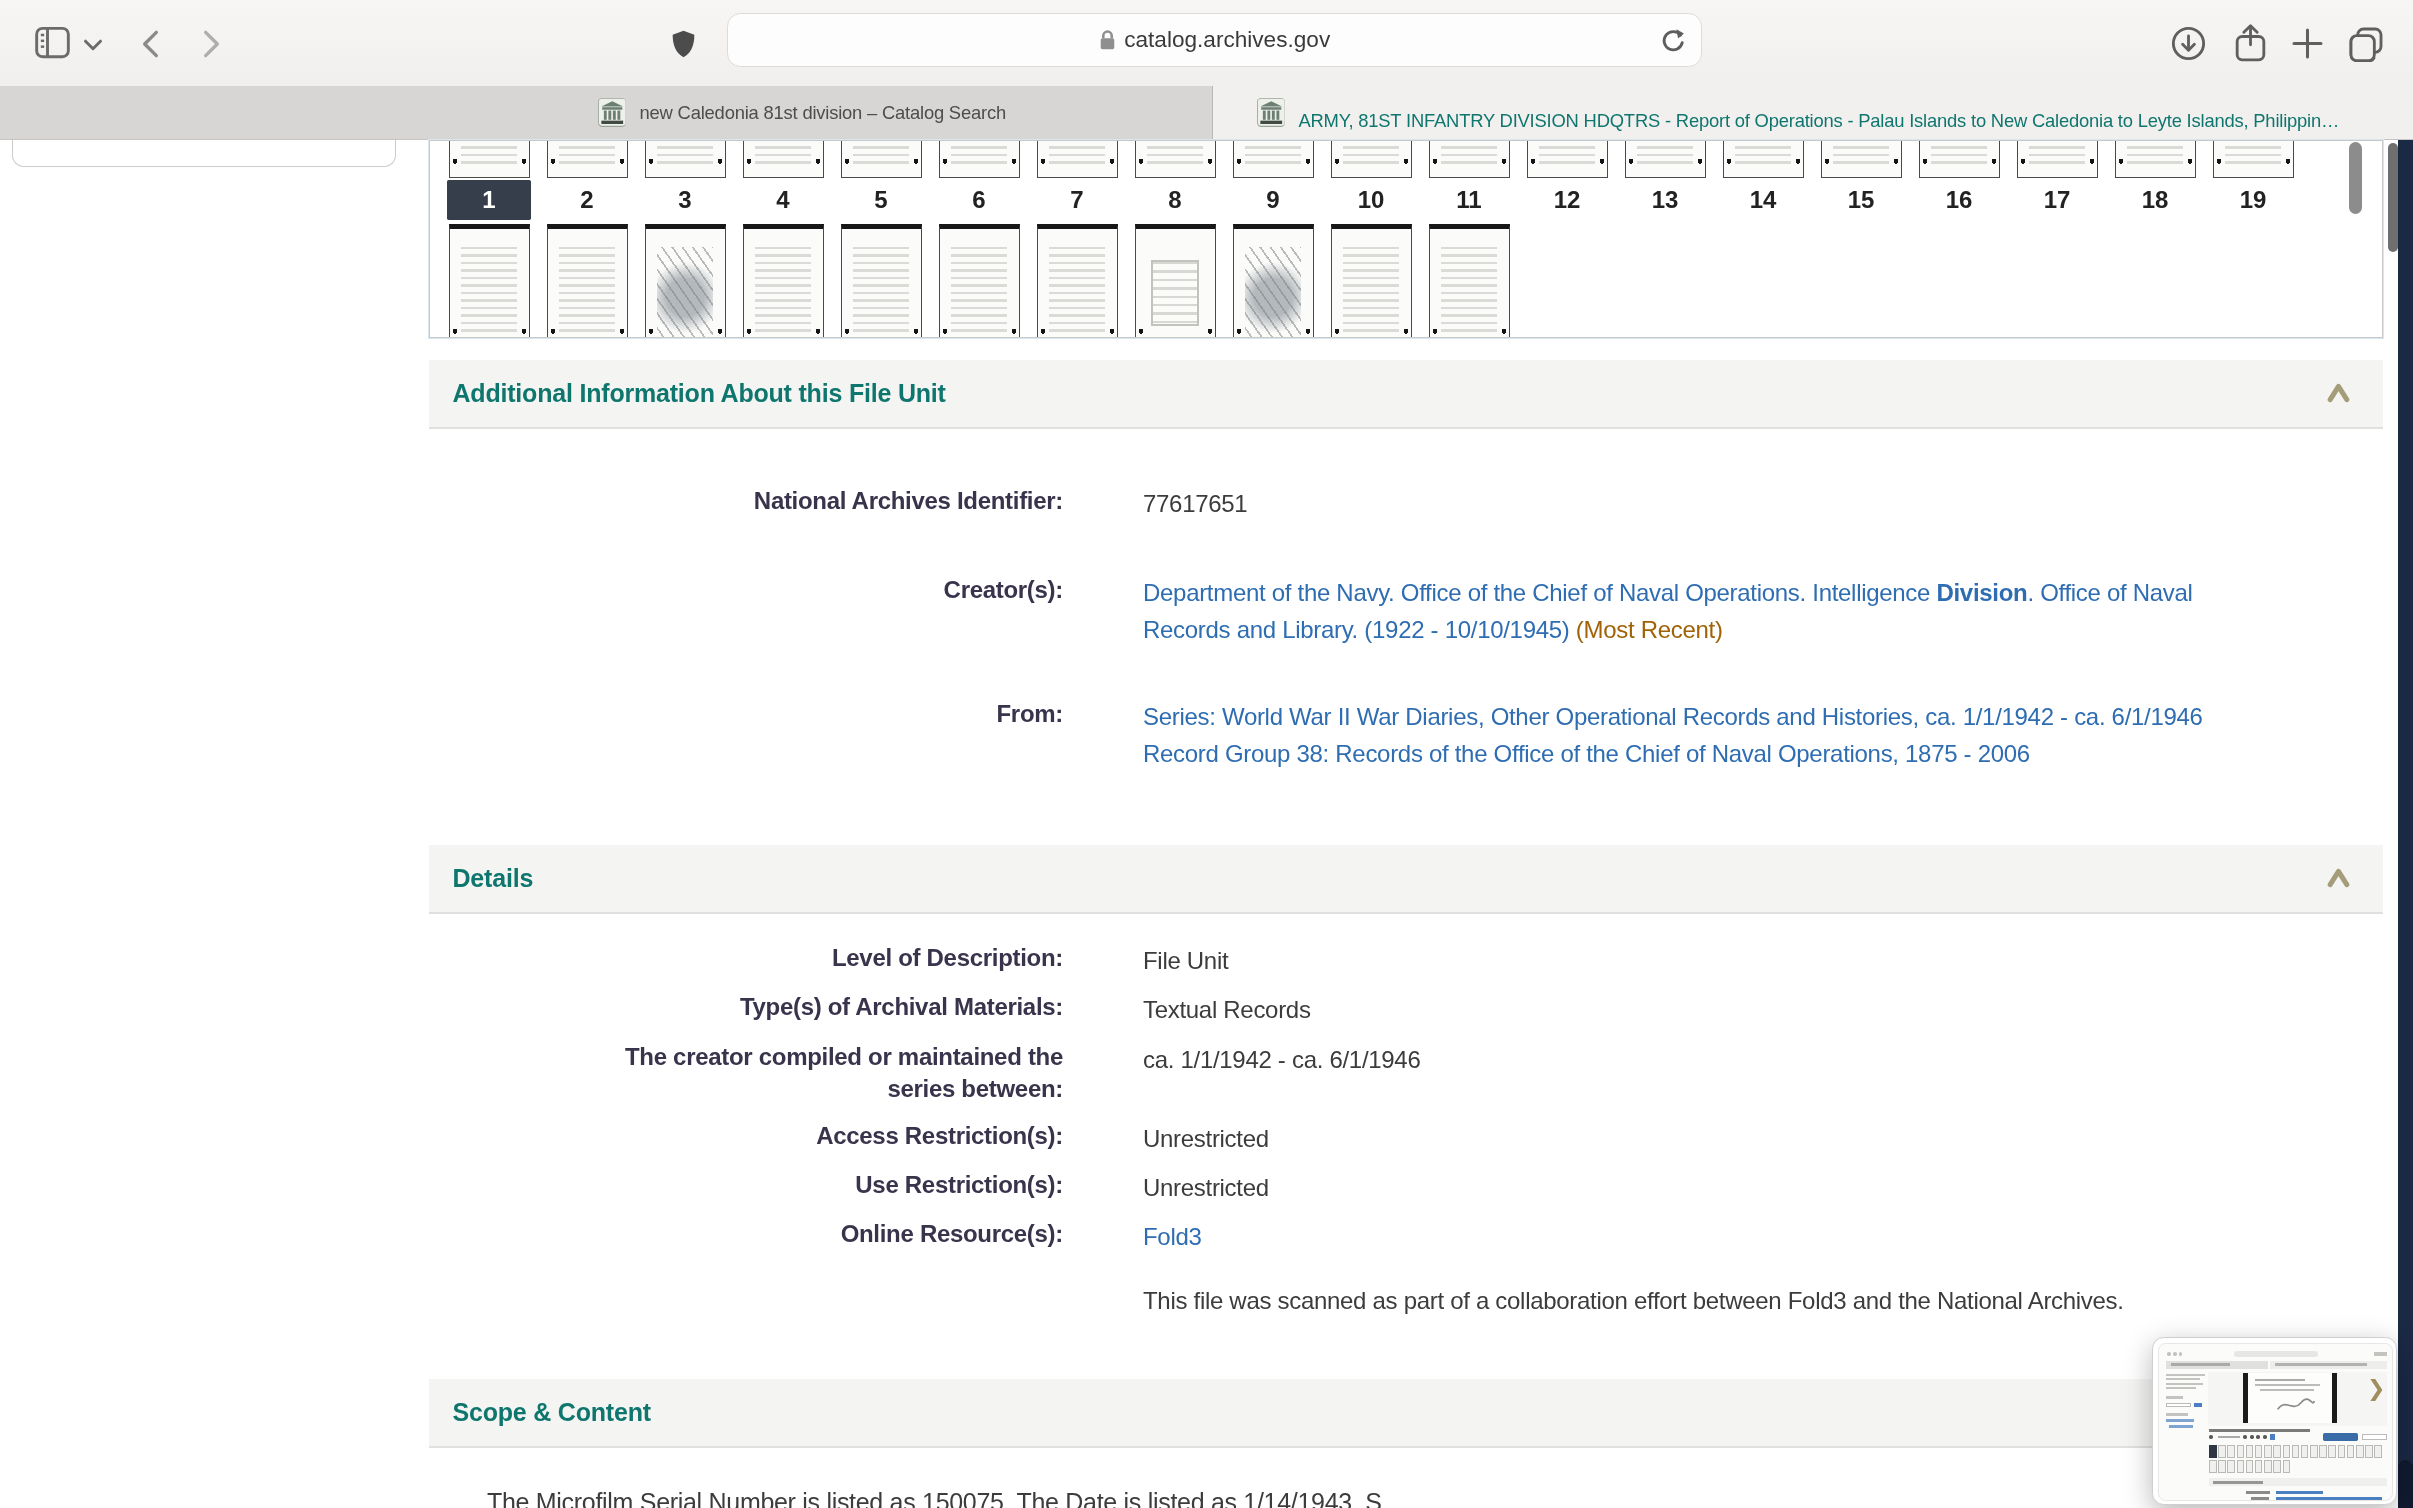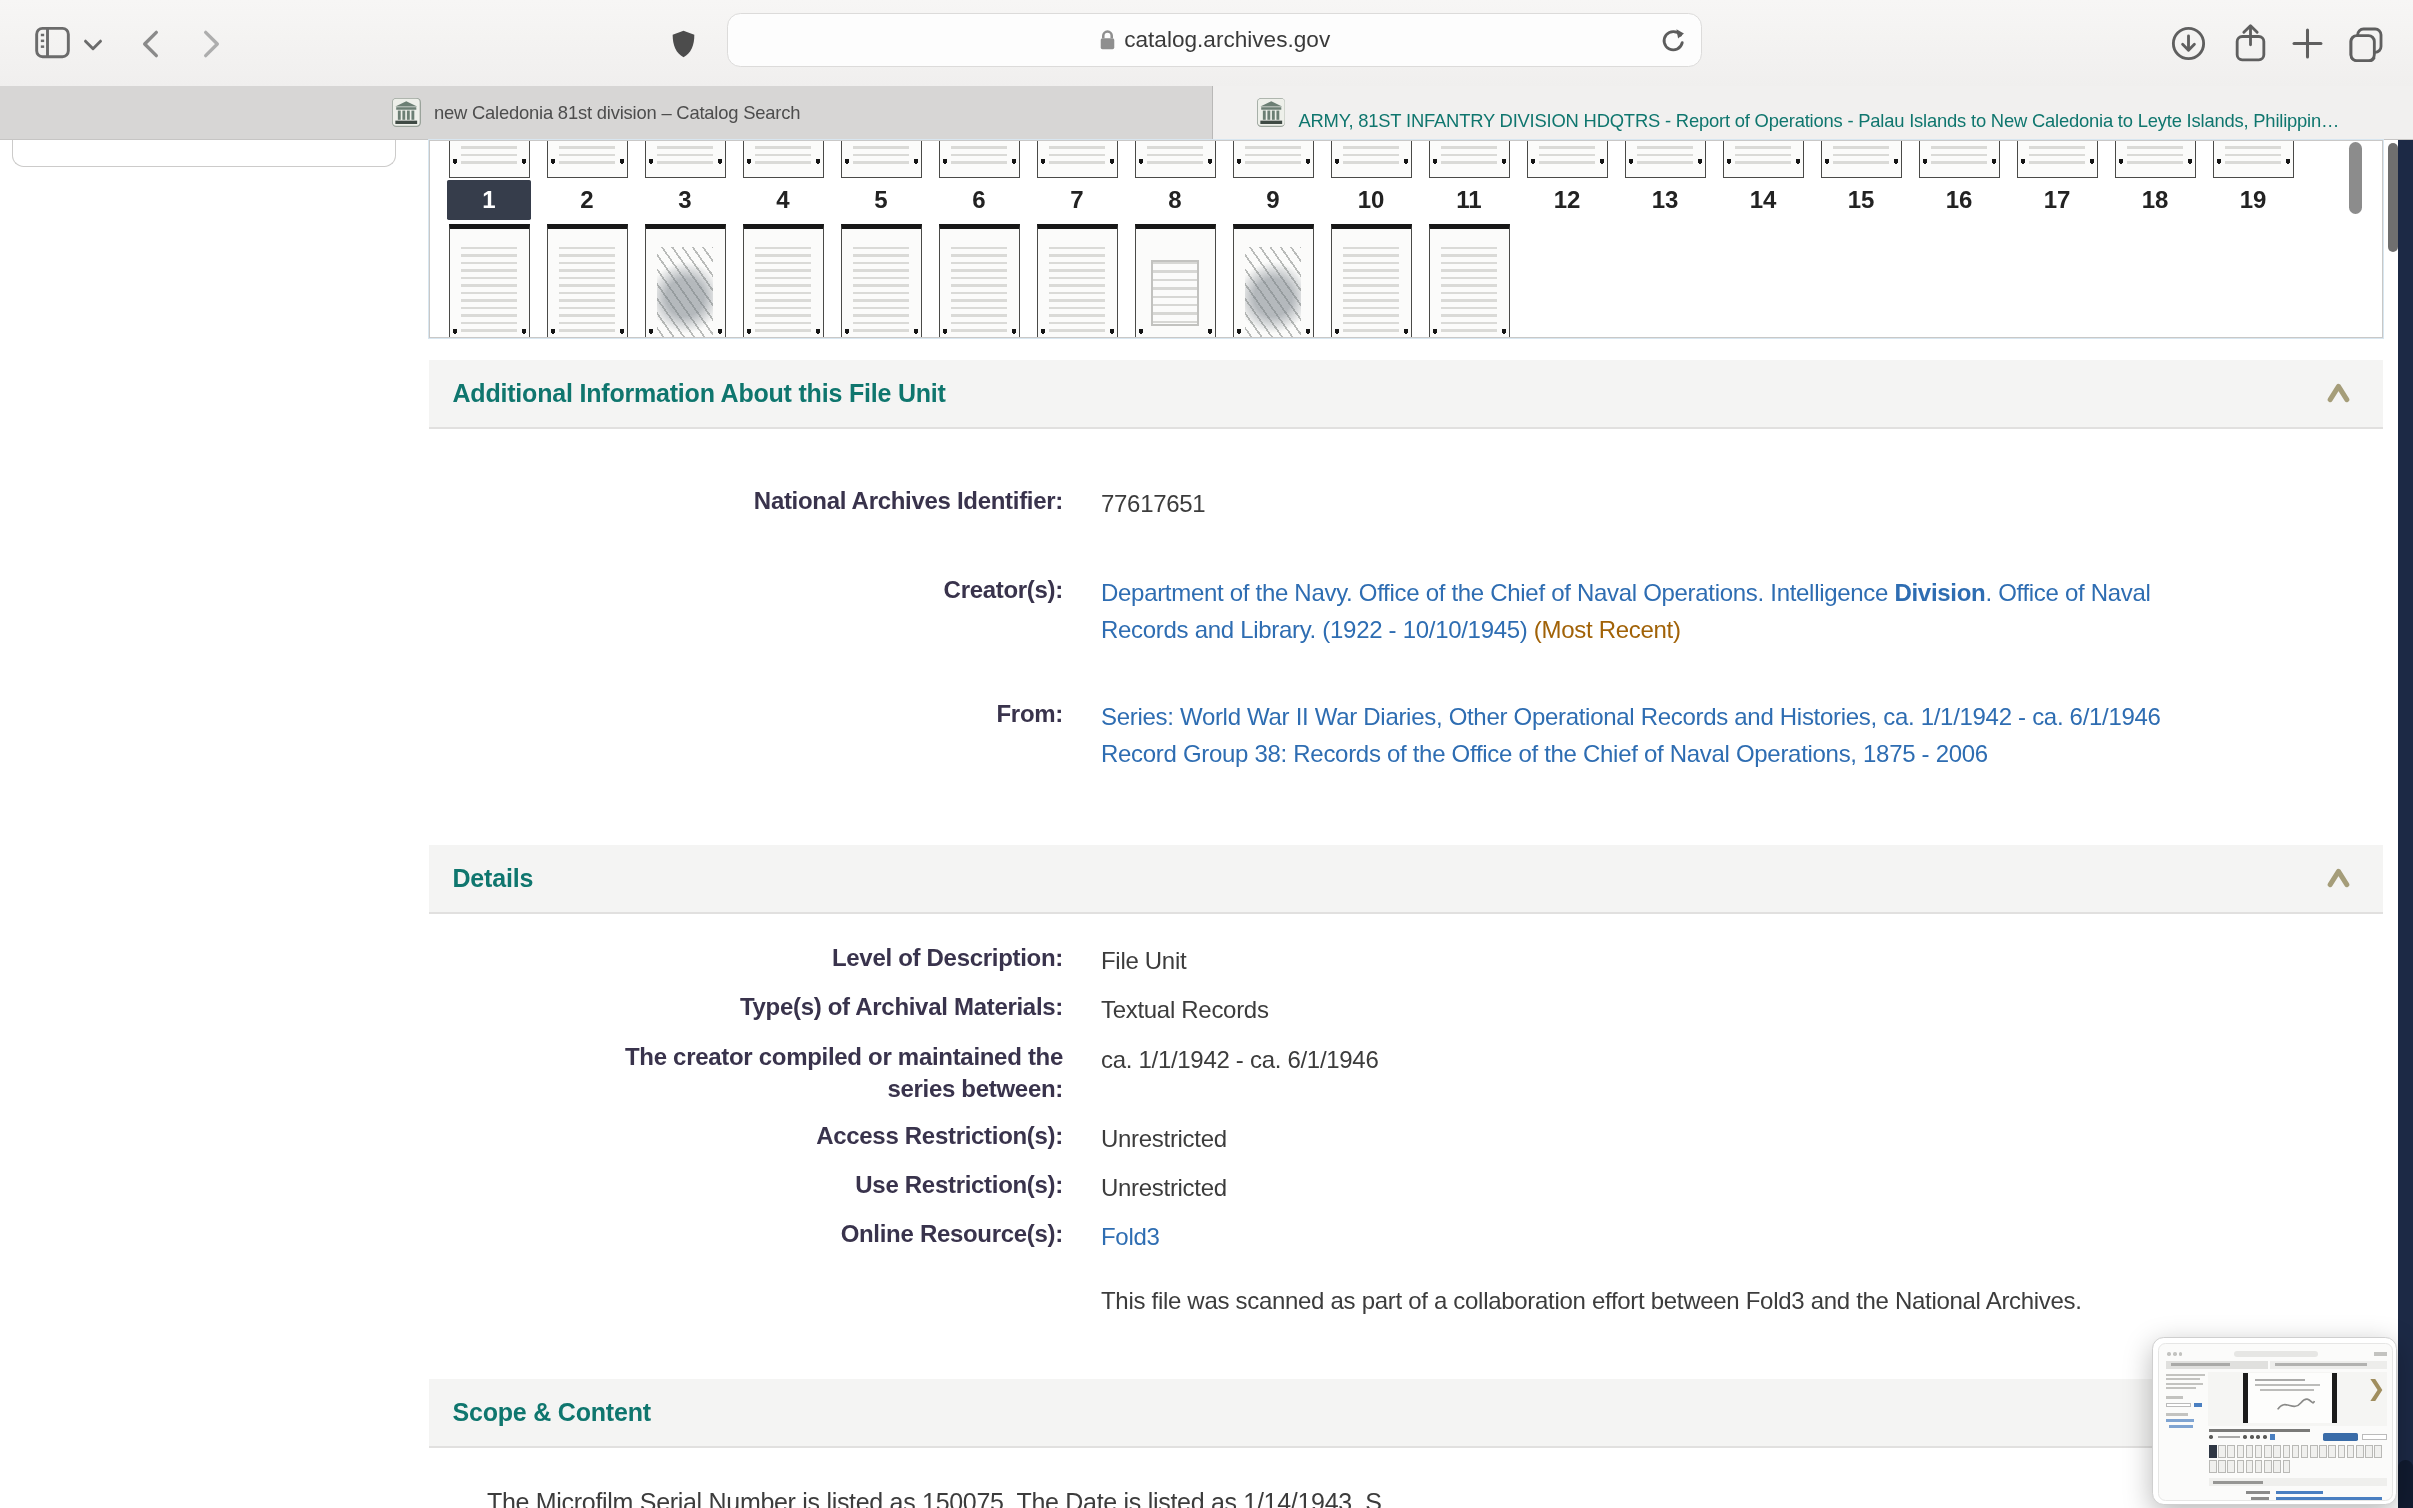--- a/index.html
+++ b/index.html
@@ -14,21 +14,21 @@
   #addressbar { left:727px; top:13.4px; width:975px; height:54px; background:#fdfdfd;
                 border:1.7px solid #dcdbda; border-radius:13.4px; display:flex;
                 align-items:center; justify-content:center; }
   #addr-text { font-size:22.6px; color:#3a3a3a; margin-left:8.4px; }
   #reload { position:absolute; right:15px; top:11.7px; }
 
   
   #tabbar { left:0; top:86px; width:2413px; height:54px; background:#d7d6d5;
             border-bottom:0.8px solid #c6c5c4; display:flex; }
   .tab { height:100%; display:flex; align-items:center; overflow:hidden; white-space:nowrap; }
-  #tab-1 { width:1213px; background:#d7d6d5; border-right:0.8px solid #b9b8b7; padding-left:392px; }
+  #tab-1 { width:1213px; background:#d7d6d5; border-right:0.8px solid #b9b8b7; padding-left:392px;justify-content:center; }
   #tab-2 { width:1201px; background:#f1f0ef; padding-left:44px; }
   .tab-title { font-size:18.4px; margin-left:13.4px; letter-spacing:-0.2px; }
   #tab-1 .tab-title { color:#4d4d4d; }
   #tab-2 .tab-title { color:#0f766e;margin-top:16px; }
   .favicon { width:28.5px; height:28.5px; border-radius:4.2px; flex:0 0 auto; }
 
   
   #navy-strip { left:2398px; top:140px; width:15px; height:1368px; background:#1c2945; }
   #navy-blob  { left:2398px; top:1460px; width:15px; height:49px; background:#111b30; border-radius:7.5px 7.5px 0 0; }
   #page-scrollthumb  { left:2388px; top:143px; width:10px; height:109px; background:#6f6f6f; border-radius:5px; }
@@ -66,21 +66,21 @@
 
   
   .sec-header { left:429px; width:1954px; height:69px; background:#f4f4f3;
                 border-bottom:2.5px solid #e1e0df; display:flex; align-items:center; }
   .sec-title { font-size:25px; font-weight:bold; color:#0f766e; padding-left:23.5px; letter-spacing:-0.2px; }
   .sec-chevron { position:absolute; right:32px; top:22px; }
 
   .field-row { left:429px; width:1961px; display:flex; align-items:flex-start; }
   .f-label { width:634px; text-align:right; font-size:24px; font-weight:bold;
              color:#39334c; line-height:32px; letter-spacing:-0.3px; flex:0 0 auto; }
-  .f-value { margin-left:38px; font-size:24px; color:#3c3c3c; line-height:37px; letter-spacing:-0.3px; }
+  .f-value { margin-left:80px; font-size:24px; color:#3c3c3c; line-height:37px; letter-spacing:-0.3px; }
   a.lnk, .lnk { color:#2e6db2; text-decoration:none; cursor:pointer; }
   .b { font-weight:bold; }
 
   
   #minimap { left:2152px; top:1337px; width:245px; height:168px; background:#ffffff;
              border:0.8px solid #cfcfcf; border-radius:11.7px;
              box-shadow:0 8.4px 28.5px rgba(0,0,0,.28); }
   #minimap .inner { position:absolute; left:5px; top:5px; width:235px; height:158px;
                     background:#fbfbfa; border:0.8px solid #e6e6e5; border-radius:7.5px; overflow:hidden; }
   .mline { position:absolute; background:#c3c3c0; }

